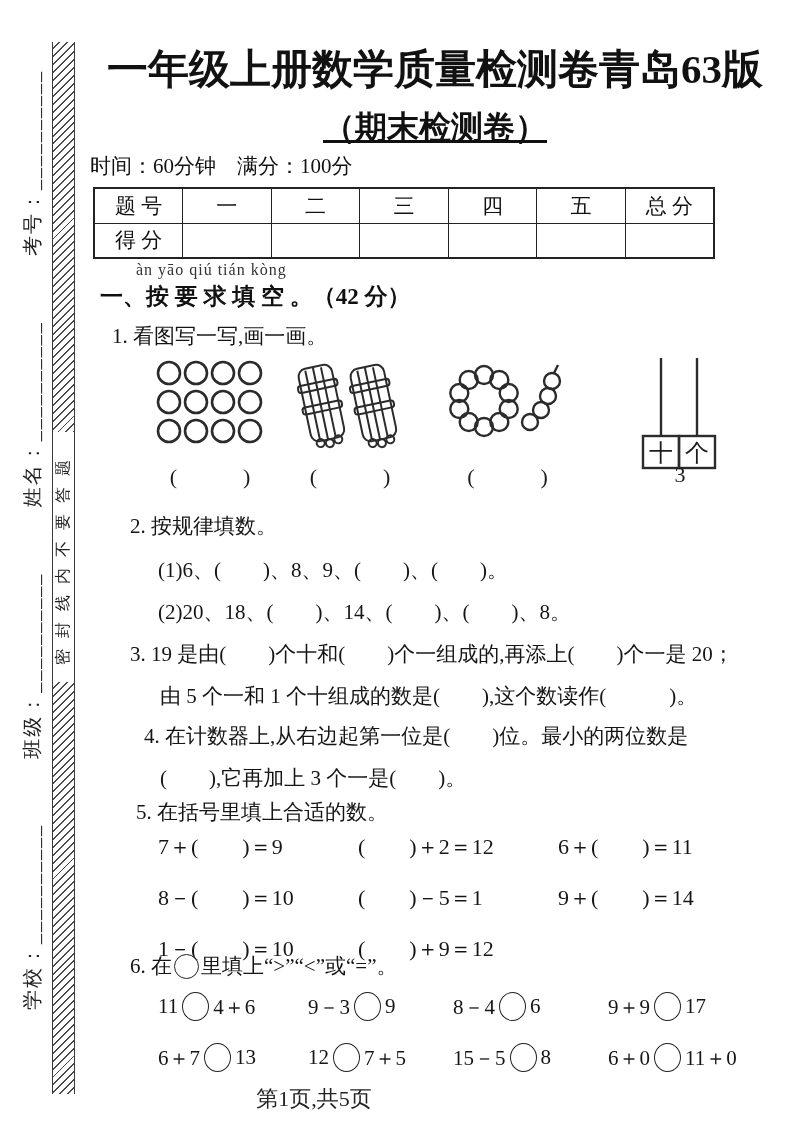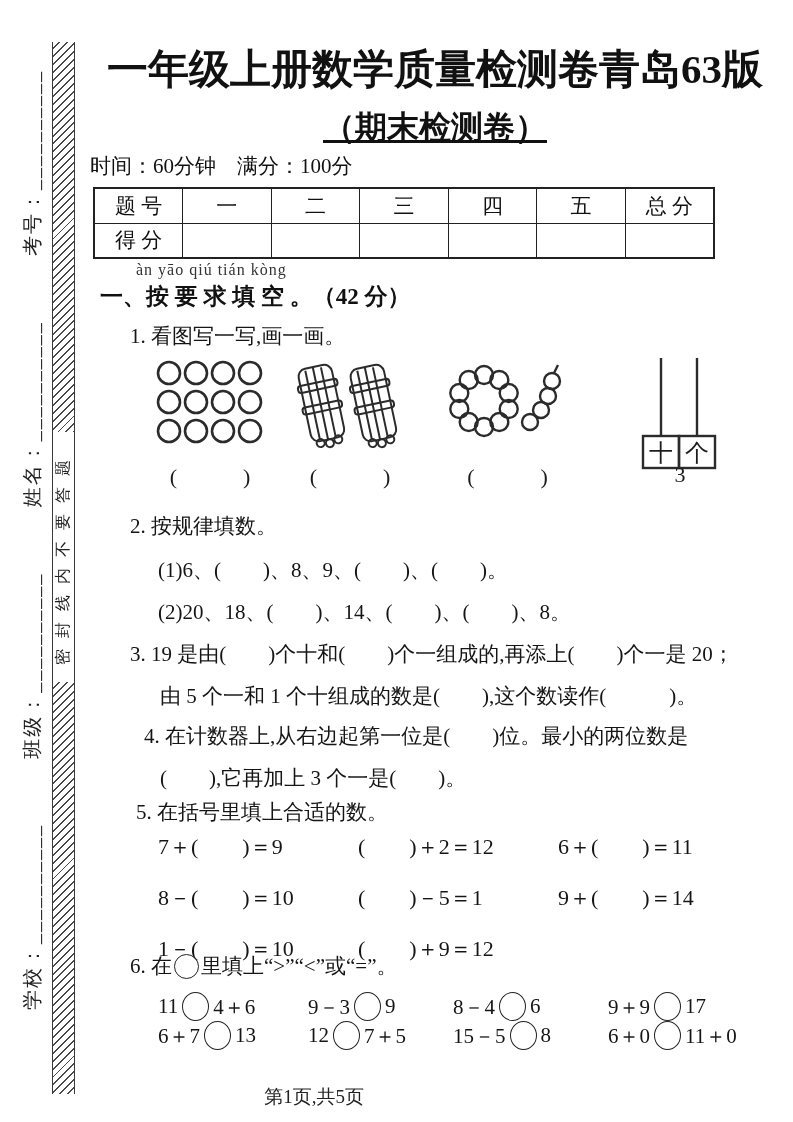--- a/index.html
+++ b/index.html
@@ -72,35 +72,35 @@
   svg { overflow:visible; }
   
   .q5-grid {
     position:absolute; left:158px; top:832px; width:620px;
     display:grid; grid-template-columns:200px 200px 220px; row-gap:21px;
     font-size:22px; color:#151515; white-space:nowrap;
   }
   
   .q6-grid {
     position:absolute; left:158px; top:992px; width:618px;
-    display:grid; grid-template-columns:150px 145px 155px 168px; 
+    display:grid; grid-template-columns:150px 145px 155px 168px; row-gap:22px;
     font-size:21px; color:#151515; white-space:nowrap;
   }
   .cmp-item { display:flex; align-items:center; }
   .cmp-circle {
     display:inline-block; width:27px; height:29px;
     border:1.7px solid #222; border-radius:50%; margin:0 4px; flex:0 0 auto;
   }
   .inline-circle {
     display:inline-block; width:25px; height:25px;
     border:1.7px solid #222; border-radius:50%; margin:0 2px; vertical-align:-6px;
   }
   .footer {
     position:absolute; left:0; top:1084px; width:628px; text-align:center;
-    font-size:19px; color:#222;
+    font-size:22px; color:#222;
   }
 </style>
 </head>
 <body>
 
 <div id="paper">
 
   <div class="seal-labels">
     <span>学校：__________</span>
     <span>班级：__________</span>
@@ -138,21 +138,21 @@
       <td></td>
       <td></td>
       <td></td>
     </tr>
   </tbody>
     </table>
 
   <div class="pinyin">àn yāo qiú tián kòng</div>
   <div class="section-heading">一、按 要 求 填 空 。（42 分）</div>
 
-  <div class="qline" style="left:130px; top:322px;text-align:right;">1. 看图写一写,画一画。</div>
+  <div class="qline" style="left:112px; top:322px;text-align:right;">1. 看图写一写,画一画。</div>
 
   <div class="figures-row">
     <div class="fig-cell fc1">
       <svg width="112" height="92" viewBox="0 0 112 92">
         <g fill="none" stroke="#2b2b2b" stroke-width="2.6">
           <circle cx="15" cy="17" r="11"></circle>
             <circle cx="42" cy="17" r="11"></circle>
             <circle cx="69" cy="17" r="11"></circle>
             <circle cx="96" cy="17" r="11"></circle>
           <circle cx="15" cy="46" r="11"></circle>

